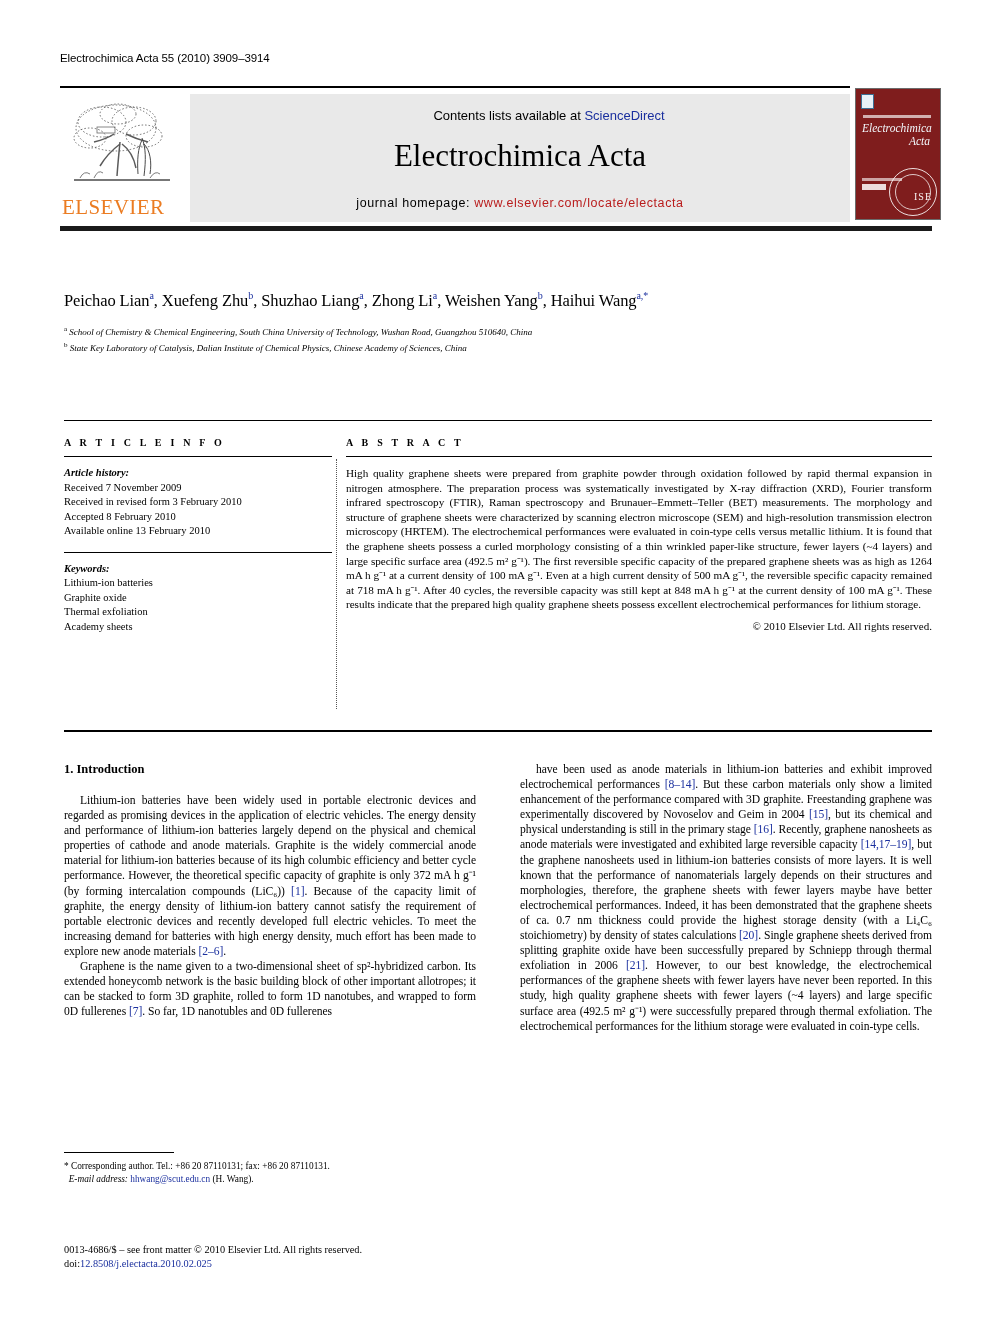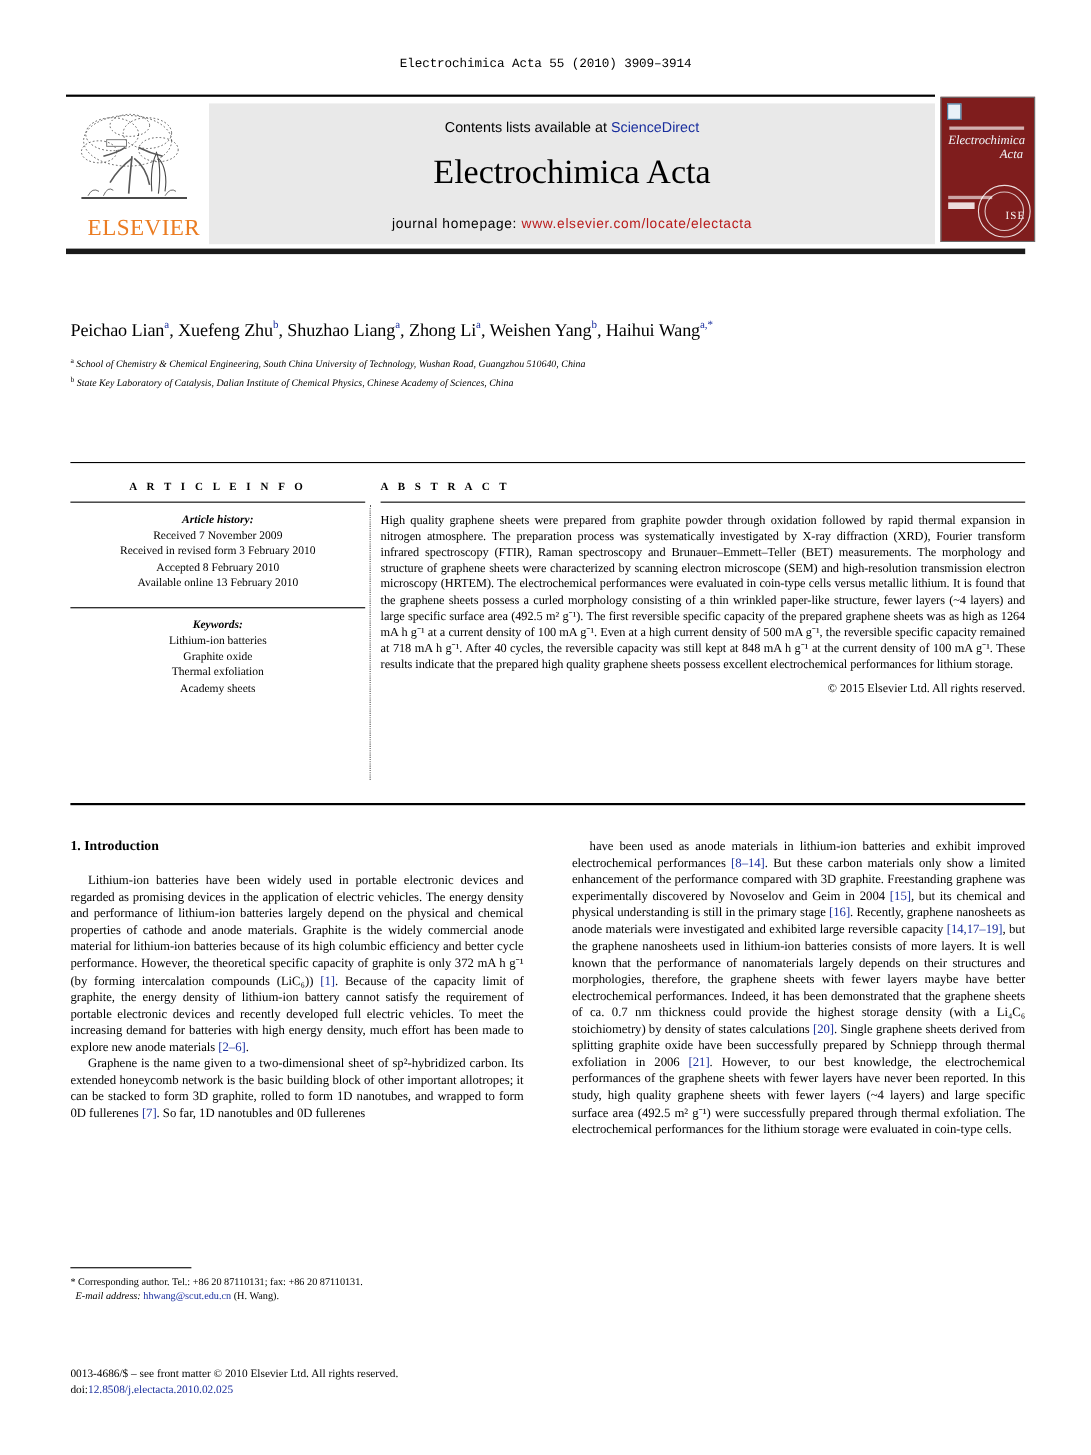--- a/index.html
+++ b/index.html
@@ -22,23 +22,22 @@
     height: 1323px;
     padding: 0;
   }
 
   
   .runninghead {
     position: absolute;
     top: 52px;
     left: 60px;
     width: 872px;
-    text-align: center;
     font-size: 11.5px;
-    font-family: Liberation Mono, monospace;
+    font-family: Liberation Sans, sans-serif;
     letter-spacing: -0.1px;
   }
 
   
   .masthead {
     position: absolute;
     top: 86px;
     left: 60px;
     width: 872px;
     height: 148px;
@@ -67,21 +66,21 @@
   .elsevier-tree {
     position: absolute;
     top: 0; left: 8px;
     width: 104px; height: 100px;
   }
   .elsevier-word {
     position: absolute;
     bottom: 2px;
     left: 0;
     width: 120px;
-    text-align: right;
+    text-align: left;
     color: #eb7c22;
     font-family: "Liberation Serif", serif;
     font-size: 21px;
     letter-spacing: 0.4px;
   }
   .journal-band {
     position: absolute;
     top: 8px;
     left: 130px;
     width: 660px;
@@ -89,20 +88,21 @@
     background: #e9e9e9;
   }
   .contents-line {
     position: absolute;
     top: 14px;
     left: 0;
     width: 660px;
     text-align: center;
     font-size: 13px;
     font-family: "Liberation Sans", sans-serif;
+    padding-left: 29px;
   }
   .sciencedirect-link {
     color: #1a2f9e;
   }
   .journal-title {
     position: absolute;
     top: 44px;
     left: 0;
     width: 660px;
     text-align: center;
@@ -185,21 +185,20 @@
     position: absolute;
     top: 437px;
     left: 64px;
     width: 868px;
     height: 290px;
   }
   .col-info {
     position: absolute;
     left: 0; top: 0;
     width: 268px;
-    text-align: center;
   }
   .col-abs {
     position: absolute;
     left: 282px; top: 0;
     width: 586px;
   }
   .section-head {
     font-size: 10px;
     font-weight: bold;
     letter-spacing: 3.2px;
@@ -479,21 +478,21 @@
             <div>Thermal exfoliation</div>
             <div>Academy sheets</div>
           </div>
       </div>
     </div>
 
     <div class="col-abs">
       <div class="section-head">A B S T R A C T</div>
       <div class="hr-thin"></div>
       <div class="abstract-body">High quality graphene sheets were prepared from graphite powder through oxidation followed by rapid thermal expansion in nitrogen atmosphere. The preparation process was systematically investigated by X-ray diffraction (XRD), Fourier transform infrared spectroscopy (FTIR), Raman spectroscopy and Brunauer–Emmett–Teller (BET) measurements. The morphology and structure of graphene sheets were characterized by scanning electron microscope (SEM) and high-resolution transmission electron microscopy (HRTEM). The electrochemical performances were evaluated in coin-type cells versus metallic lithium. It is found that the graphene sheets possess a curled morphology consisting of a thin wrinkled paper-like structure, fewer layers (~4 layers) and large specific surface area (492.5 m² g⁻¹). The first reversible specific capacity of the prepared graphene sheets was as high as 1264 mA h g⁻¹ at a current density of 100 mA g⁻¹. Even at a high current density of 500 mA g⁻¹, the reversible specific capacity remained at 718 mA h g⁻¹. After 40 cycles, the reversible capacity was still kept at 848 mA h g⁻¹ at the current density of 100 mA g⁻¹. These results indicate that the prepared high quality graphene sheets possess excellent electrochemical performances for lithium storage.</div>
-      <div class="copyright">© 2015 Elsevier Ltd. All rights reserved.</div>
+      <div class="copyright">© 2010 Elsevier Ltd. All rights reserved.</div>
     </div>
   </div>
   <div class="rule-after-abs"></div>
 
   <div class="body-cols">
     <div class="bcol bcol-left">
       <h2 class="sec-title">1. Introduction</h2>
       <div id="left-paras">
           <p class="body-p">Lithium-ion batteries have been widely used in portable electronic devices and regarded as promising devices in the application of electric vehicles. The energy density and performance of lithium-ion batteries largely depend on the physical and chemical properties of cathode and anode materials. Graphite is the widely commercial anode material for lithium-ion batteries because of its high columbic efficiency and better cycle performance. However, the theoretical specific capacity of graphite is only 372 mA h g⁻¹ (by forming intercalation compounds (LiC₆)) <span class="ref">[1]</span>. Because of the capacity limit of graphite, the energy density of lithium-ion battery cannot satisfy the requirement of portable electronic devices and recently developed full electric vehicles. To meet the increasing demand for batteries with high energy density, much effort has been made to explore new anode materials <span class="ref">[2–6]</span>.</p>
           <p class="body-p">Graphene is the name given to a two-dimensional sheet of sp²-hybridized carbon. Its extended honeycomb network is the basic building block of other important allotropes; it can be stacked to form 3D graphite, rolled to form 1D nanotubes, and wrapped to form 0D fullerenes <span class="ref">[7]</span>. So far, 1D nanotubles and 0D fullerenes</p>

